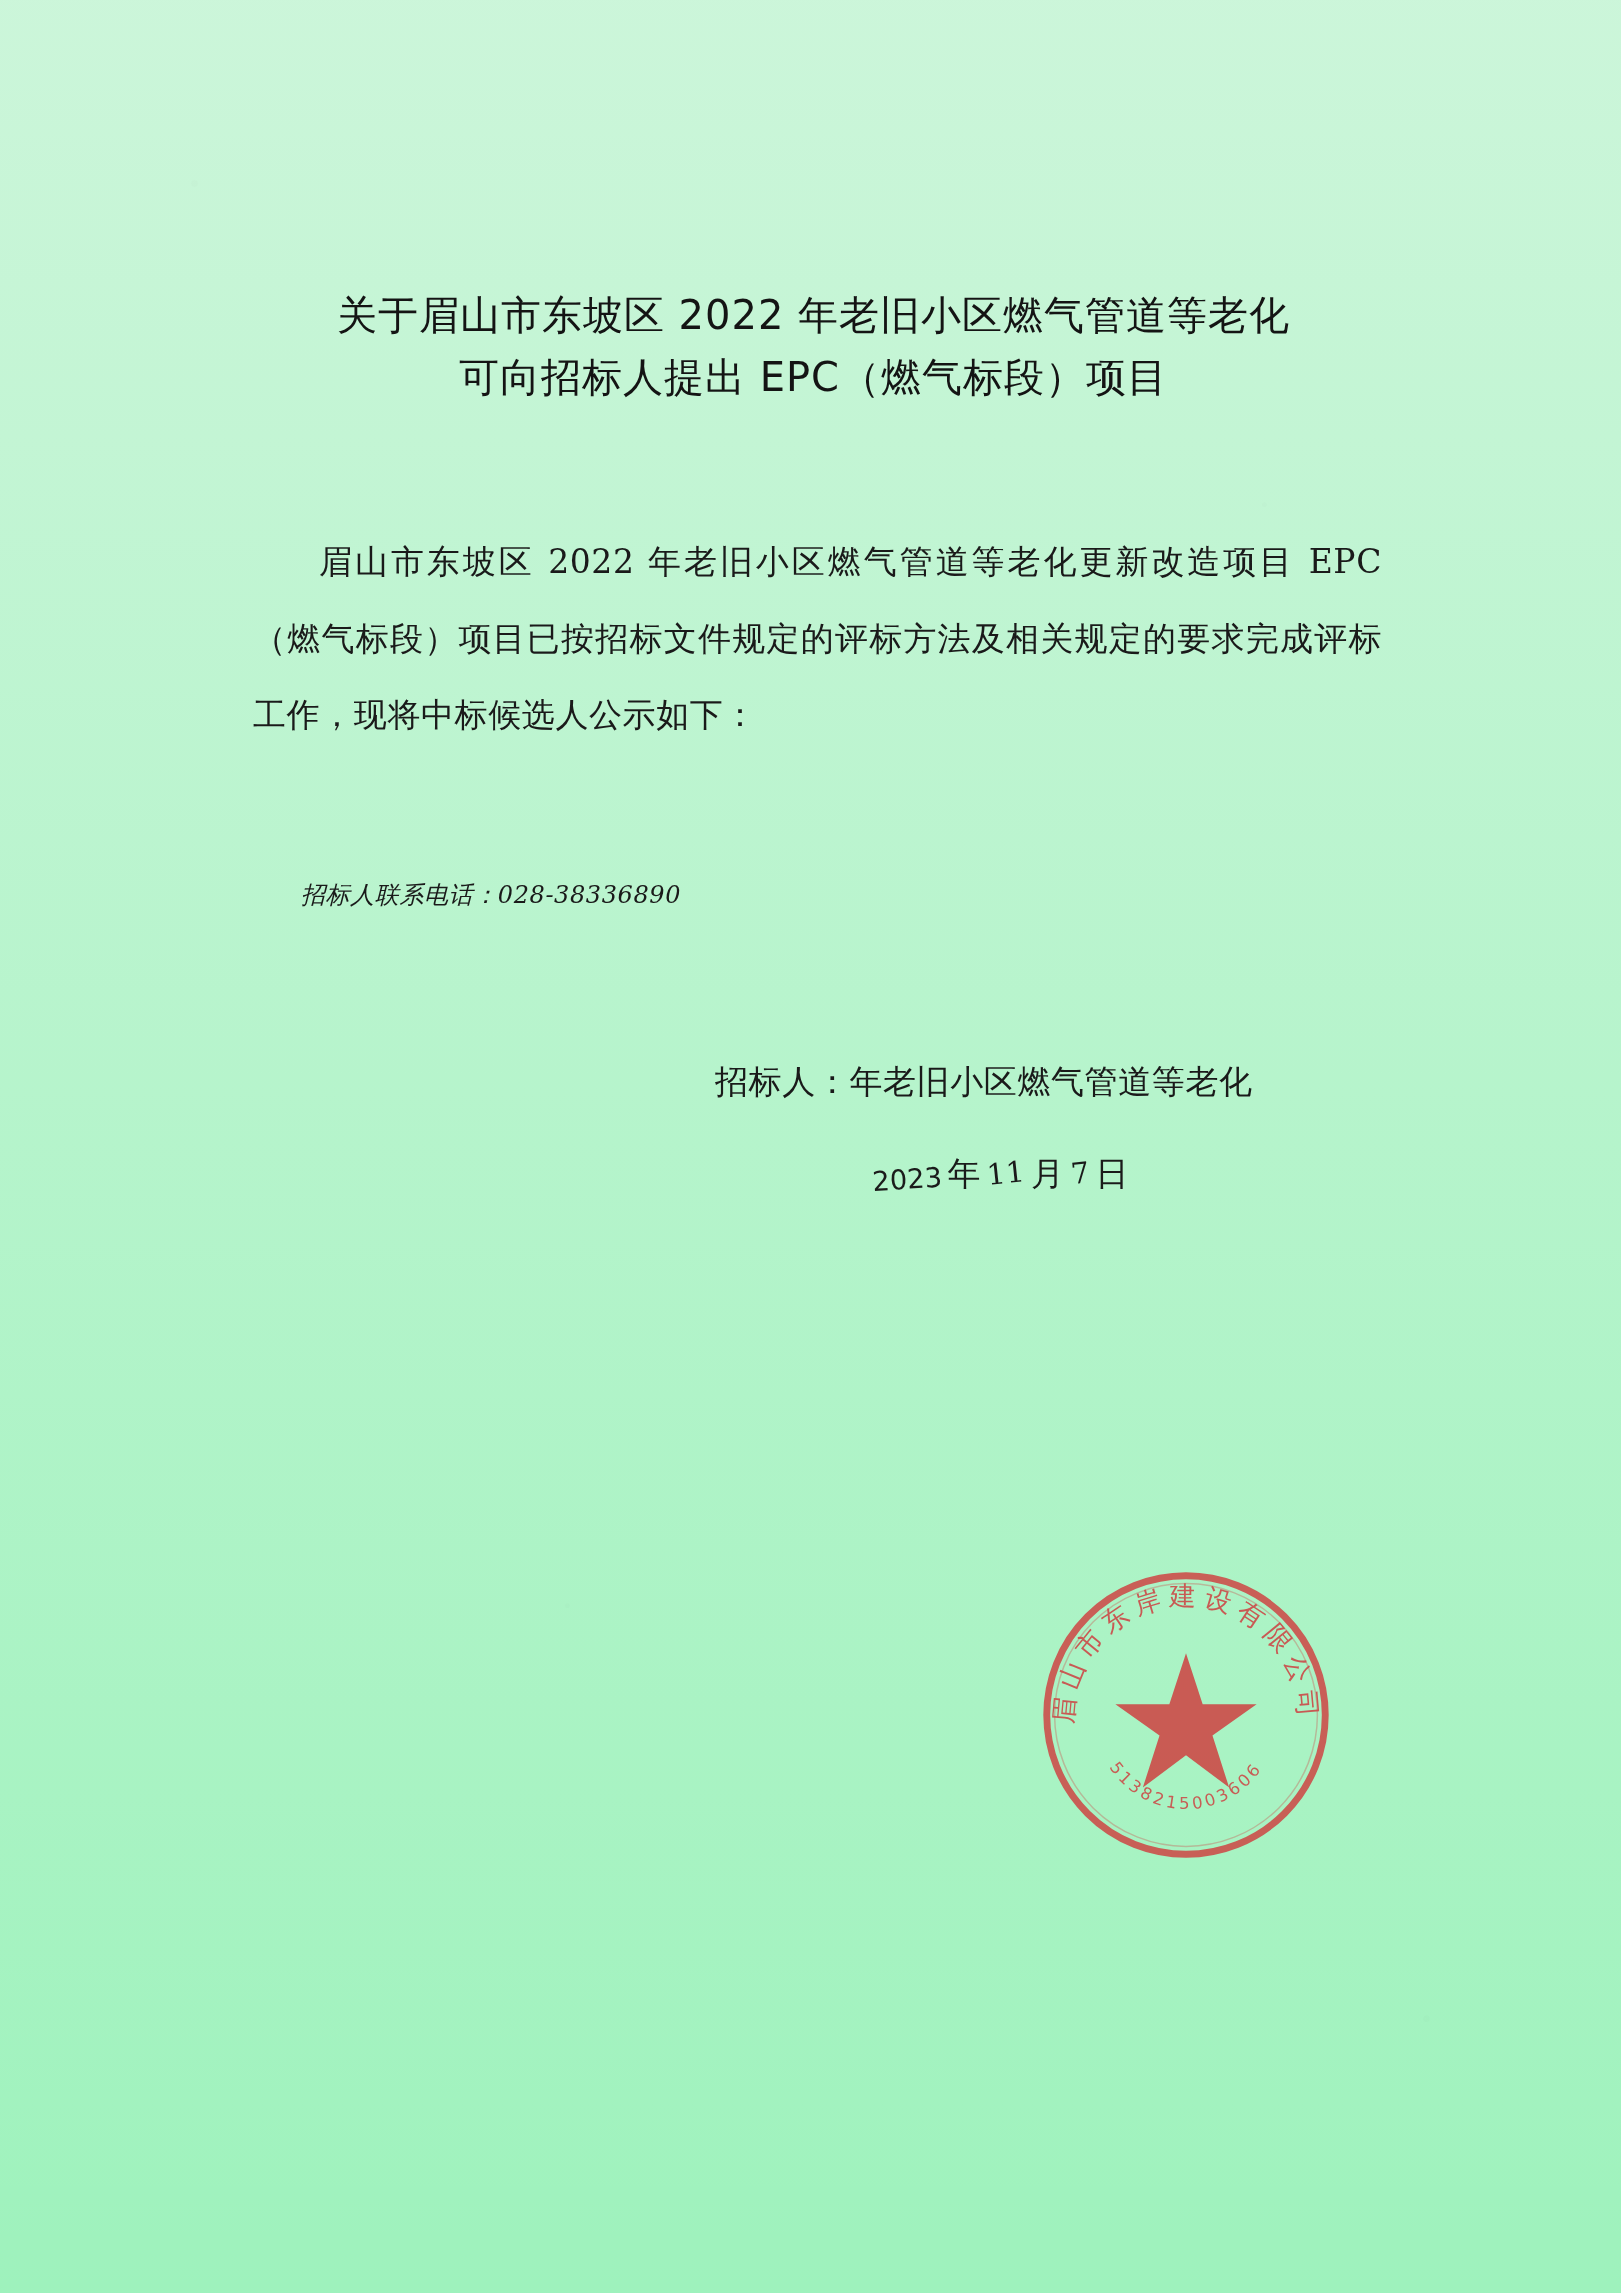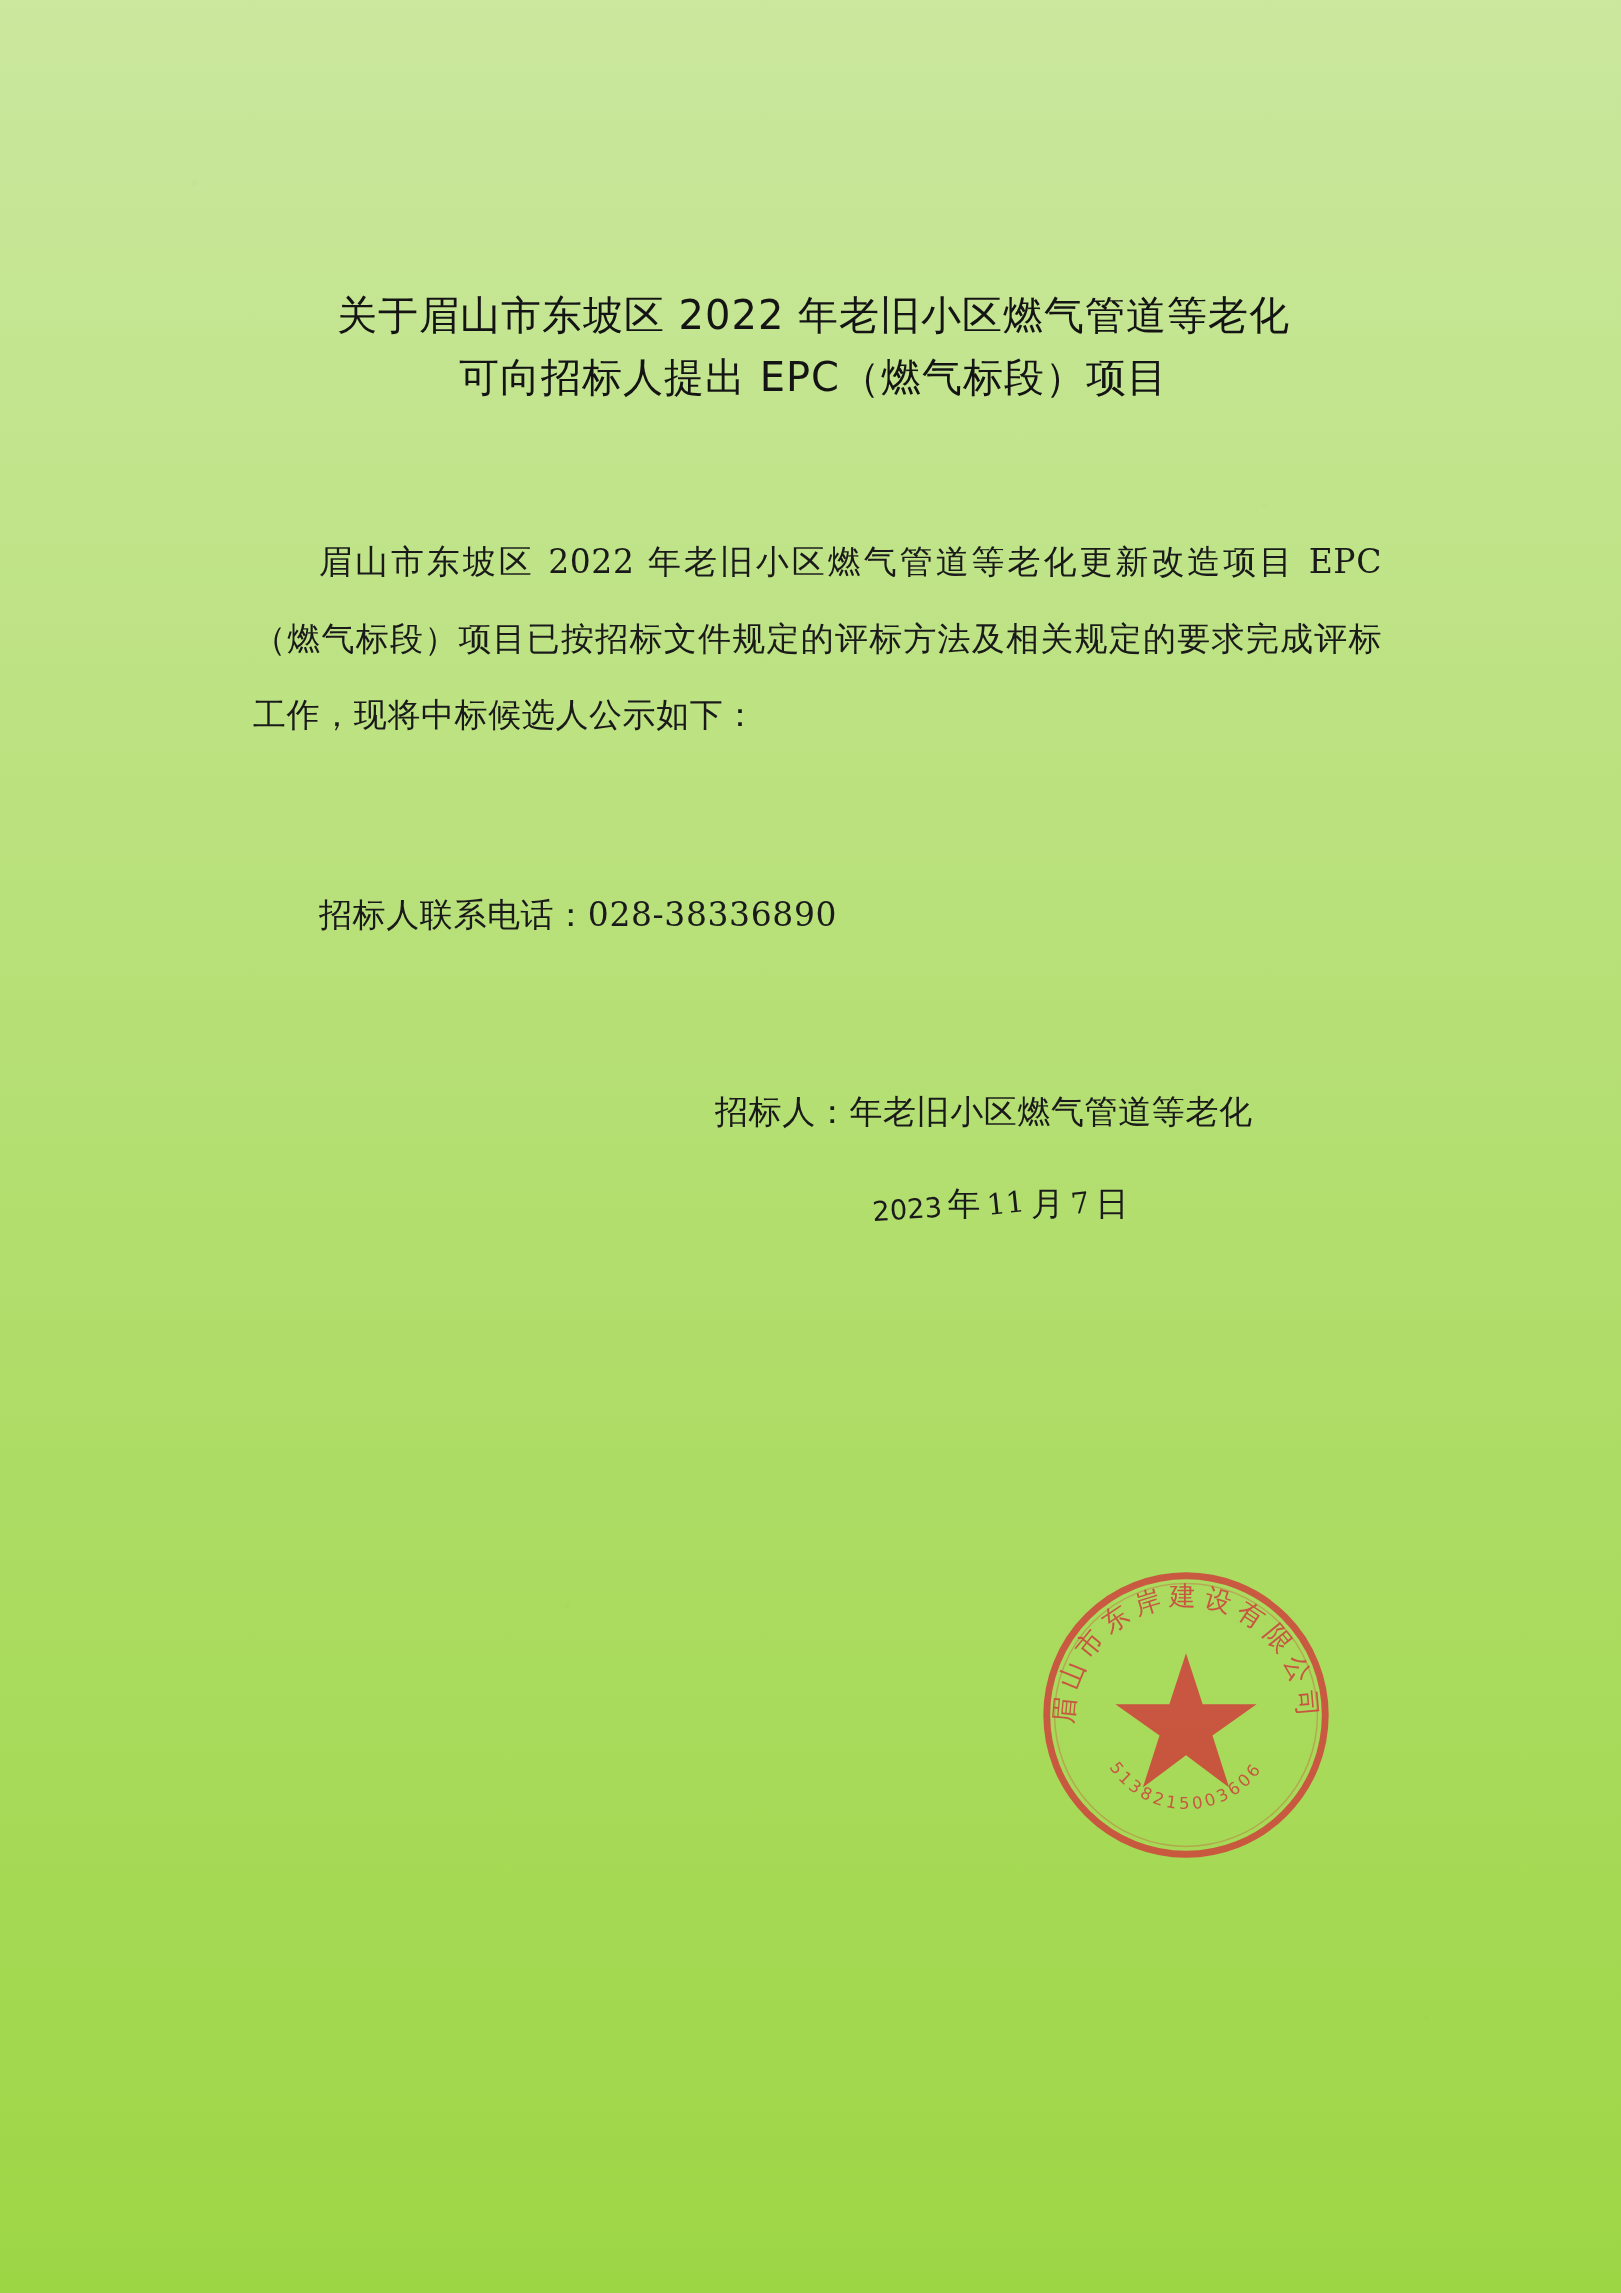--- a/index.html
+++ b/index.html
@@ -11,21 +11,21 @@
     width: 1621px;
     height: 2294px;
     font-family: "DejaVu Serif", "Liberation Serif", serif;
     color: #1a1a1a;
     position: relative;
     overflow: hidden;
   }
   .page {
     position: absolute;
     inset: 0;
-    background: #84cc16;
+    background: #86efac;
   }
   
   .paper-noise {
     position: absolute;
     inset: 0;
     pointer-events: none;
     background:
       radial-gradient(circle at 12% 8%, rgba(0,0,0,0.012) 0 2.9px, transparent 3.9px),
       radial-gradient(circle at 78% 22%, rgba(0,0,0,0.010) 0 2px, transparent 2.9px),
       radial-gradient(circle at 35% 70%, rgba(0,0,0,0.010) 0 2px, transparent 2.9px),
@@ -62,23 +62,24 @@
     text-indent: 2em;
     text-align: justify;
     margin: 0;
   }
   .para + .para {
     margin-top: 0;
   }
   .spacer-lg { height: 90px; }
 
   .contact {
-    font-size: 33px;
+    font-size: 24px;
     letter-spacing: 0.6px;
     text-indent: 2em;
+    font-style: italic;
   }
 
   .signature {
     margin-top: 137px;
     font-size: 33px;
     letter-spacing: 0.6px;
     position: relative;
   }
   .sig-line {
     padding-left: 470px;

